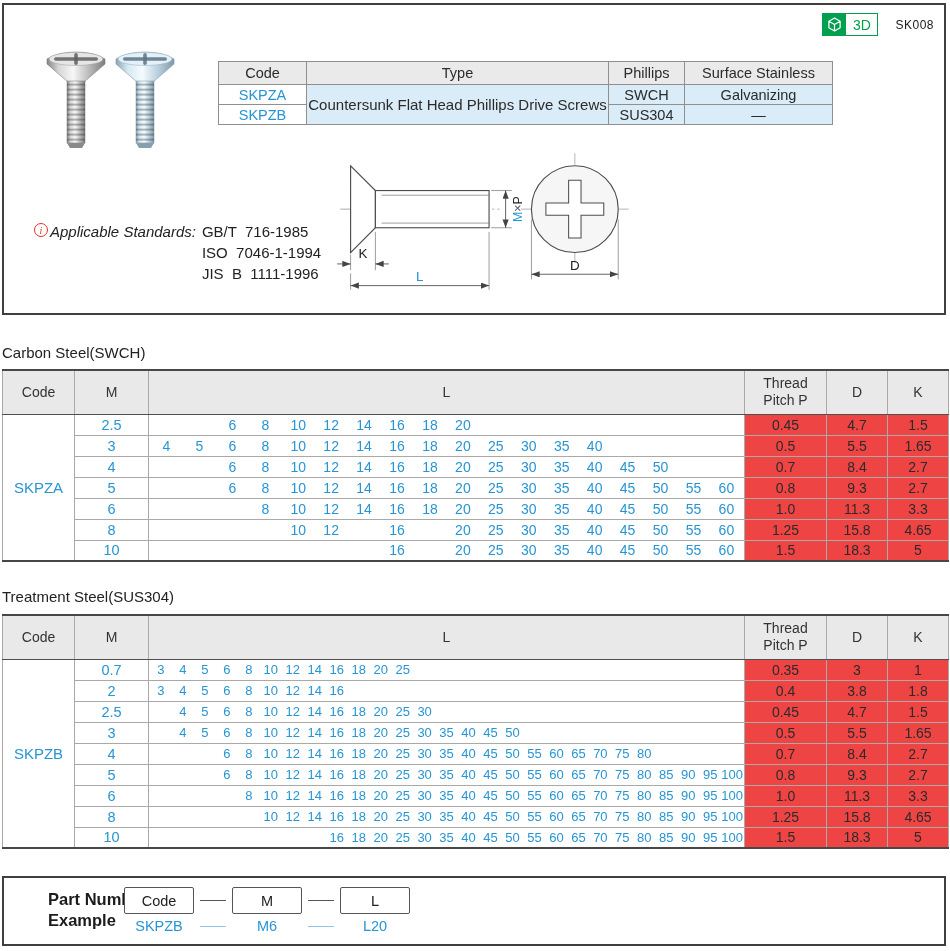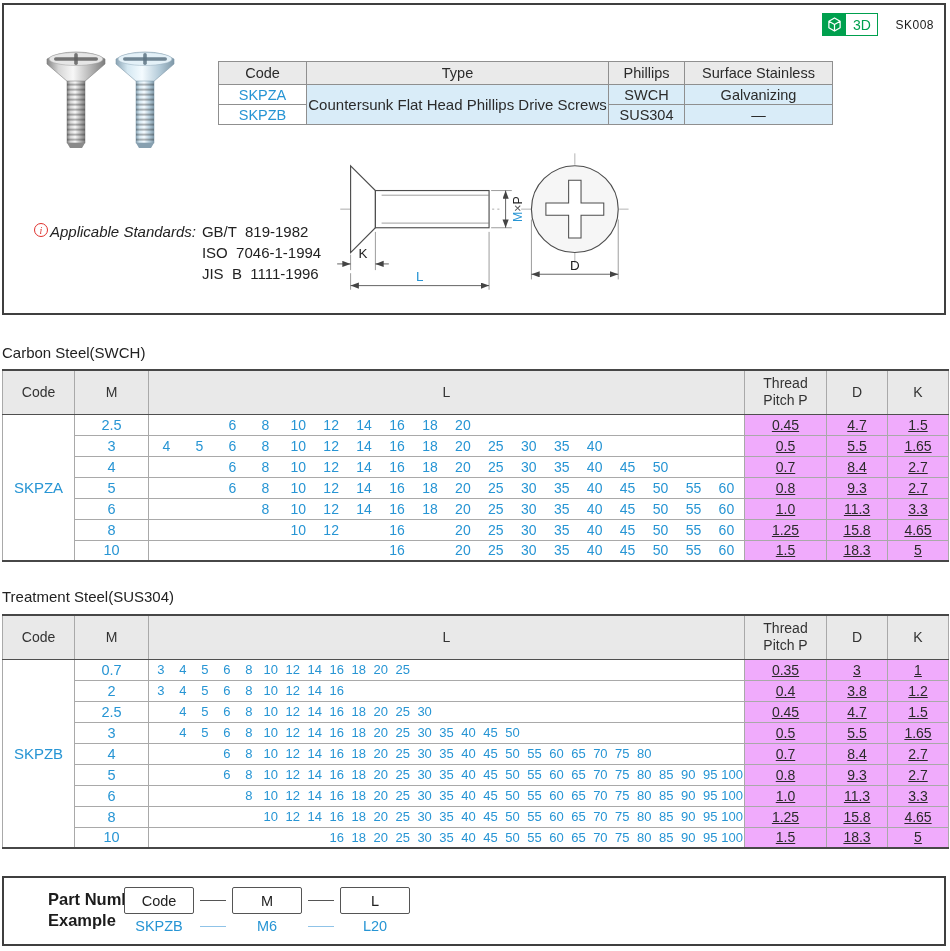--- a/index.html
+++ b/index.html
@@ -53,21 +53,21 @@
   table.spec th { background:#e9e9e9; font-weight:400; font-size:14px; color:#333;
                   height:44px; border:1px solid #a9a9a9; border-bottom:1.5px solid #4f4f4f;
                   white-space:pre-line; line-height:1.25; }
   table.spec td { border:1px solid #a9a9a9; height:21px; padding:0; text-align:center;
                   font-size:14px; color:#2b2b2b; background:transparent; }
   table.spec td.code-cell { color:#2795d4; font-size:15px; cursor:pointer; background:transparent; }
   table.spec td.m-cell { color:#2795d4; font-size:14.5px; }
   table.spec td.l-cell { padding:0 1px; }
   .l-row { display:flex; align-items:center; height:100%; color:#2795d4; }
   .l-row span { display:inline-block; text-align:center; overflow:visible; }
-  table.spec td.pdk-cell { background:#f0abfc;text-decoration:underline; }
+  table.spec td.pdk-cell { background:#ef4444; }
 
   .watermark { position:absolute; left:252px; top:441px; z-index:0; font-size:56px; font-weight:bold;
                color:#cfcfcf; opacity:.5; letter-spacing:5px; pointer-events:none;
                font-family:"Liberation Sans",sans-serif; }
 
   
   .bottom-box { position:absolute; left:2px; top:876px; width:944px; height:70px;
                 border:2px solid #3f3f3f; background:#fff; }
   .pn-label { position:absolute; left:44px; top:11px; font-size:16.5px; font-weight:600;
               color:#1c1c1c; line-height:21px; }
@@ -213,21 +213,21 @@
         <line x1="277" y1="72" x2="277" y2="130" stroke="#777" stroke-width=".7"></line>
         <line x1="193" y1="125" x2="277" y2="125" stroke="#444" stroke-width=".8" marker-start="url(#arr)" marker-end="url(#arr)"></line>
         <text x="235" y="121" text-anchor="middle" font-size="13" fill="#222">D</text>
       </g>
     </svg>
 
     <div class="standards">
       <span class="info-i">i</span>
       <span class="lab">Applicable Standards:</span>
       <span class="vals">
-        <div>GB/T  819-1982</div>
+        <div>GB/T  716-1985</div>
         <div>ISO  7046-1-1994</div>
         <div>JIS  B  1111-1996</div>
       </span>
     </div>
   </div>
 
 
   <div class="section-title" id="title-carbon">Carbon Steel(SWCH)</div>
   <div class="spec-mount" id="mount-carbon">
       <table class="spec">
@@ -541,21 +541,21 @@
                 <span style="width: 22px;"></span>
                 <span style="width: 22px;"></span>
                 <span style="width: 22px;"></span>
                 <span style="width: 22px;"></span>
                 <span style="width: 22px;"></span>
                 <span style="width: 22px;"></span>
               </div>
             </td>
             <td class="pdk-cell">0.4</td>
             <td class="pdk-cell">3.8</td>
-            <td class="pdk-cell">1.2</td>
+            <td class="pdk-cell">1.8</td>
           </tr>
           <tr>
             <td class="m-cell">2.5</td>
             <td class="l-cell">
               <div class="l-row" style="font-size: 13px;">
                 <span style="width: 22px;"></span>
                 <span style="width: 22px;">4</span>
                 <span style="width: 22px;">5</span>
                 <span style="width: 22px;">6</span>
                 <span style="width: 22px;">8</span>

